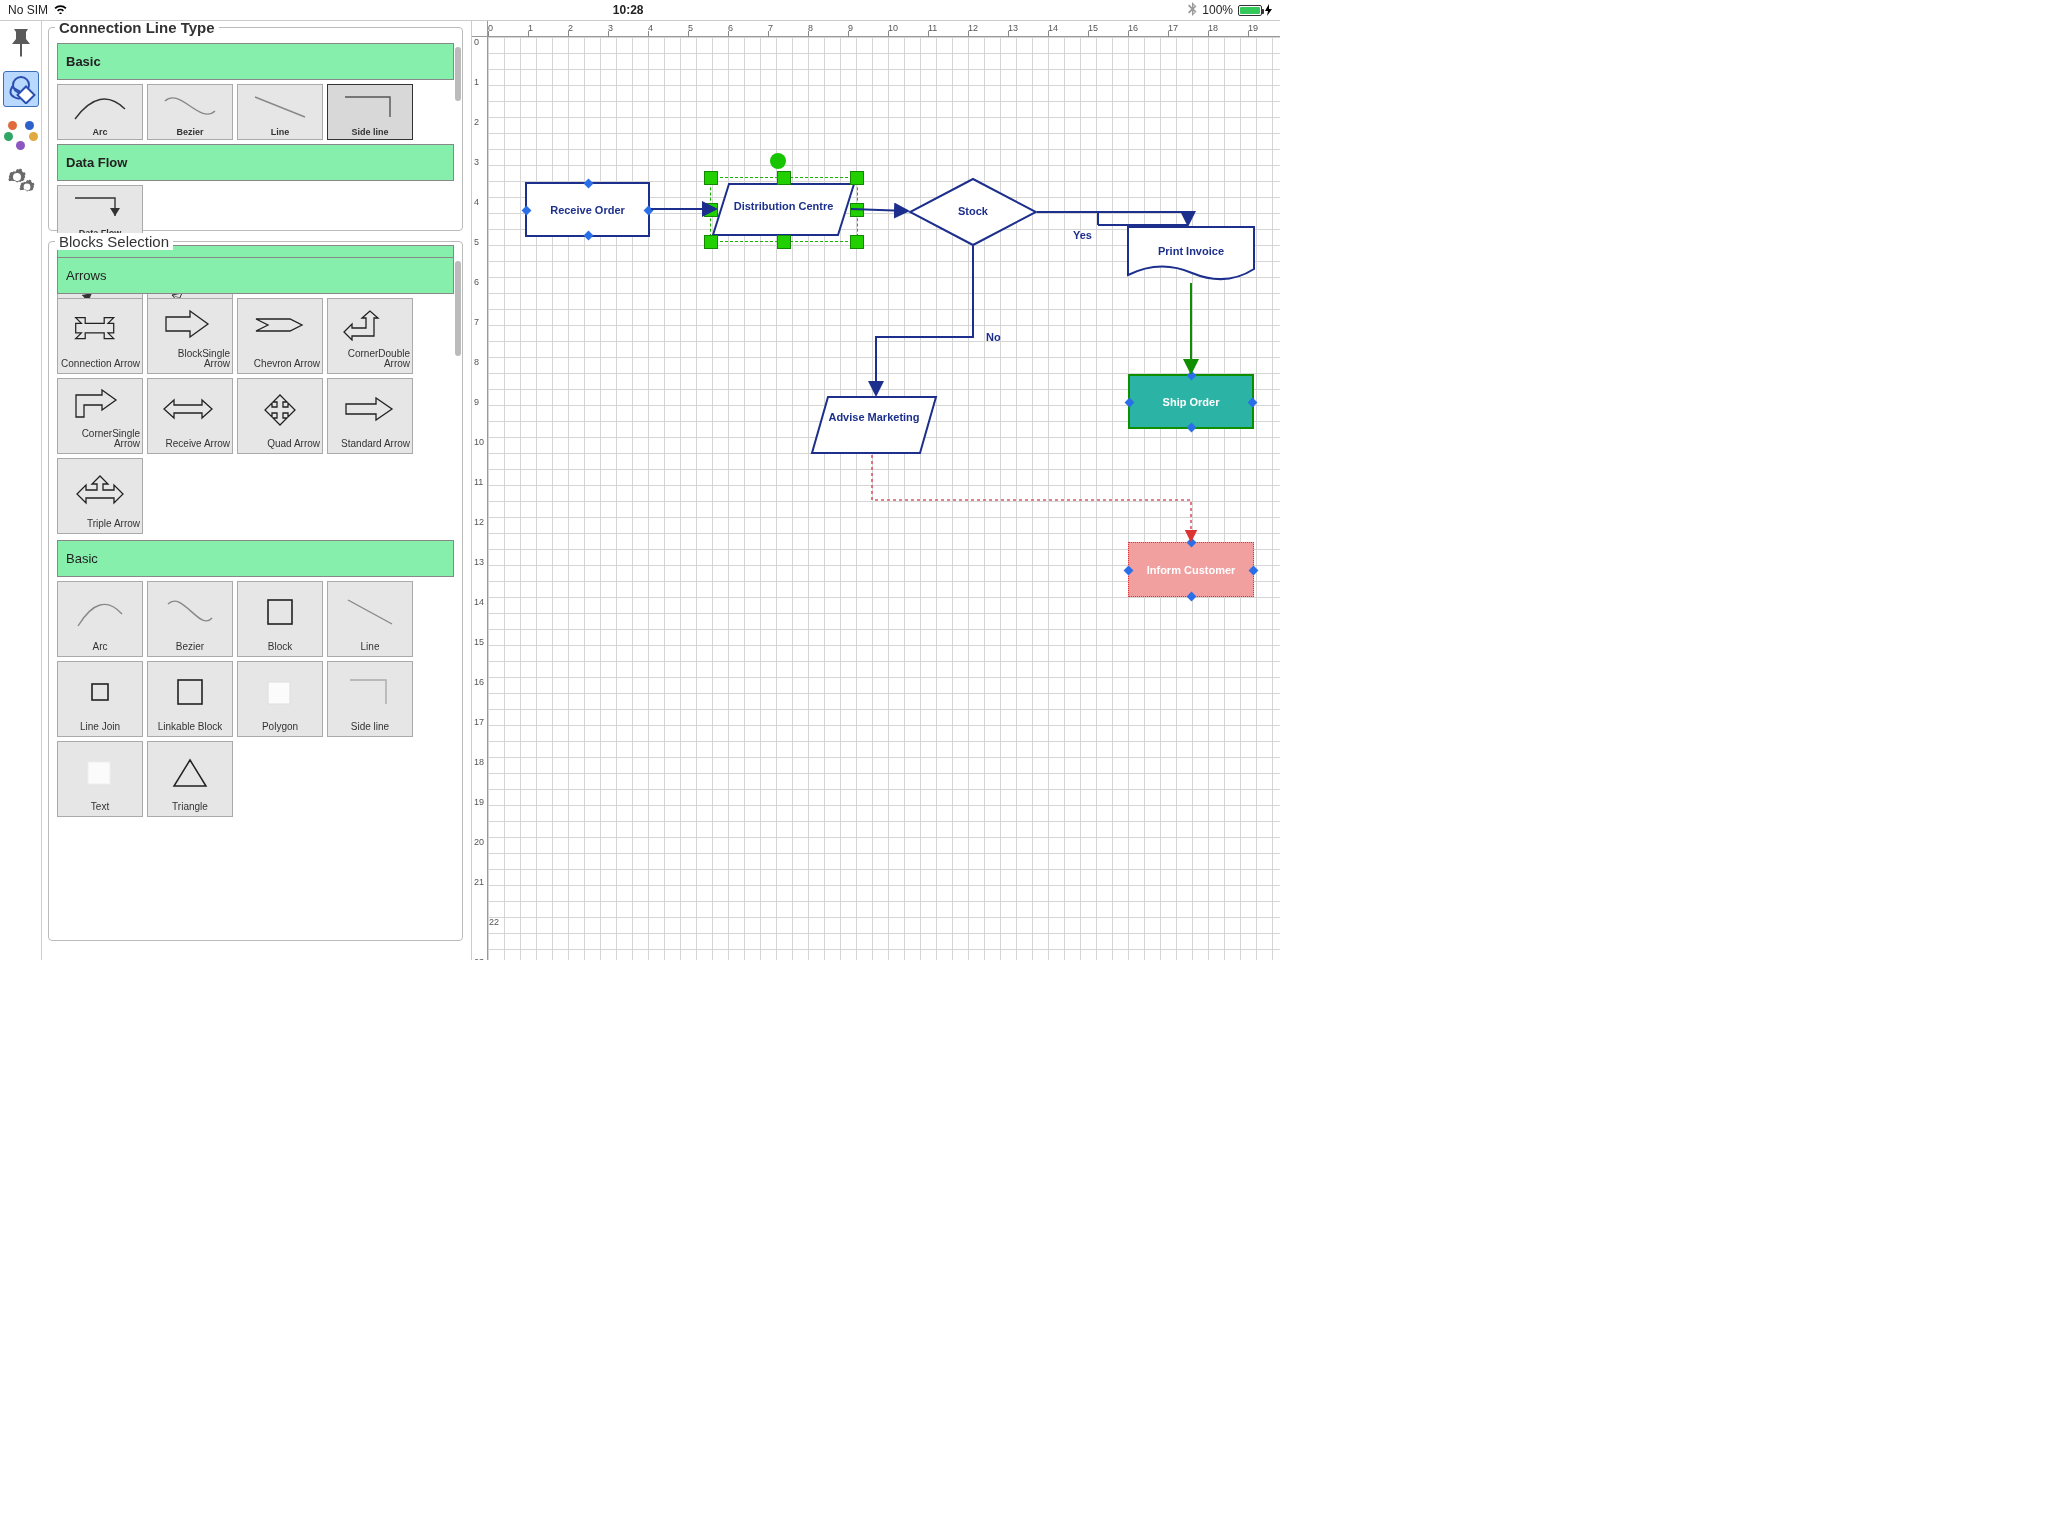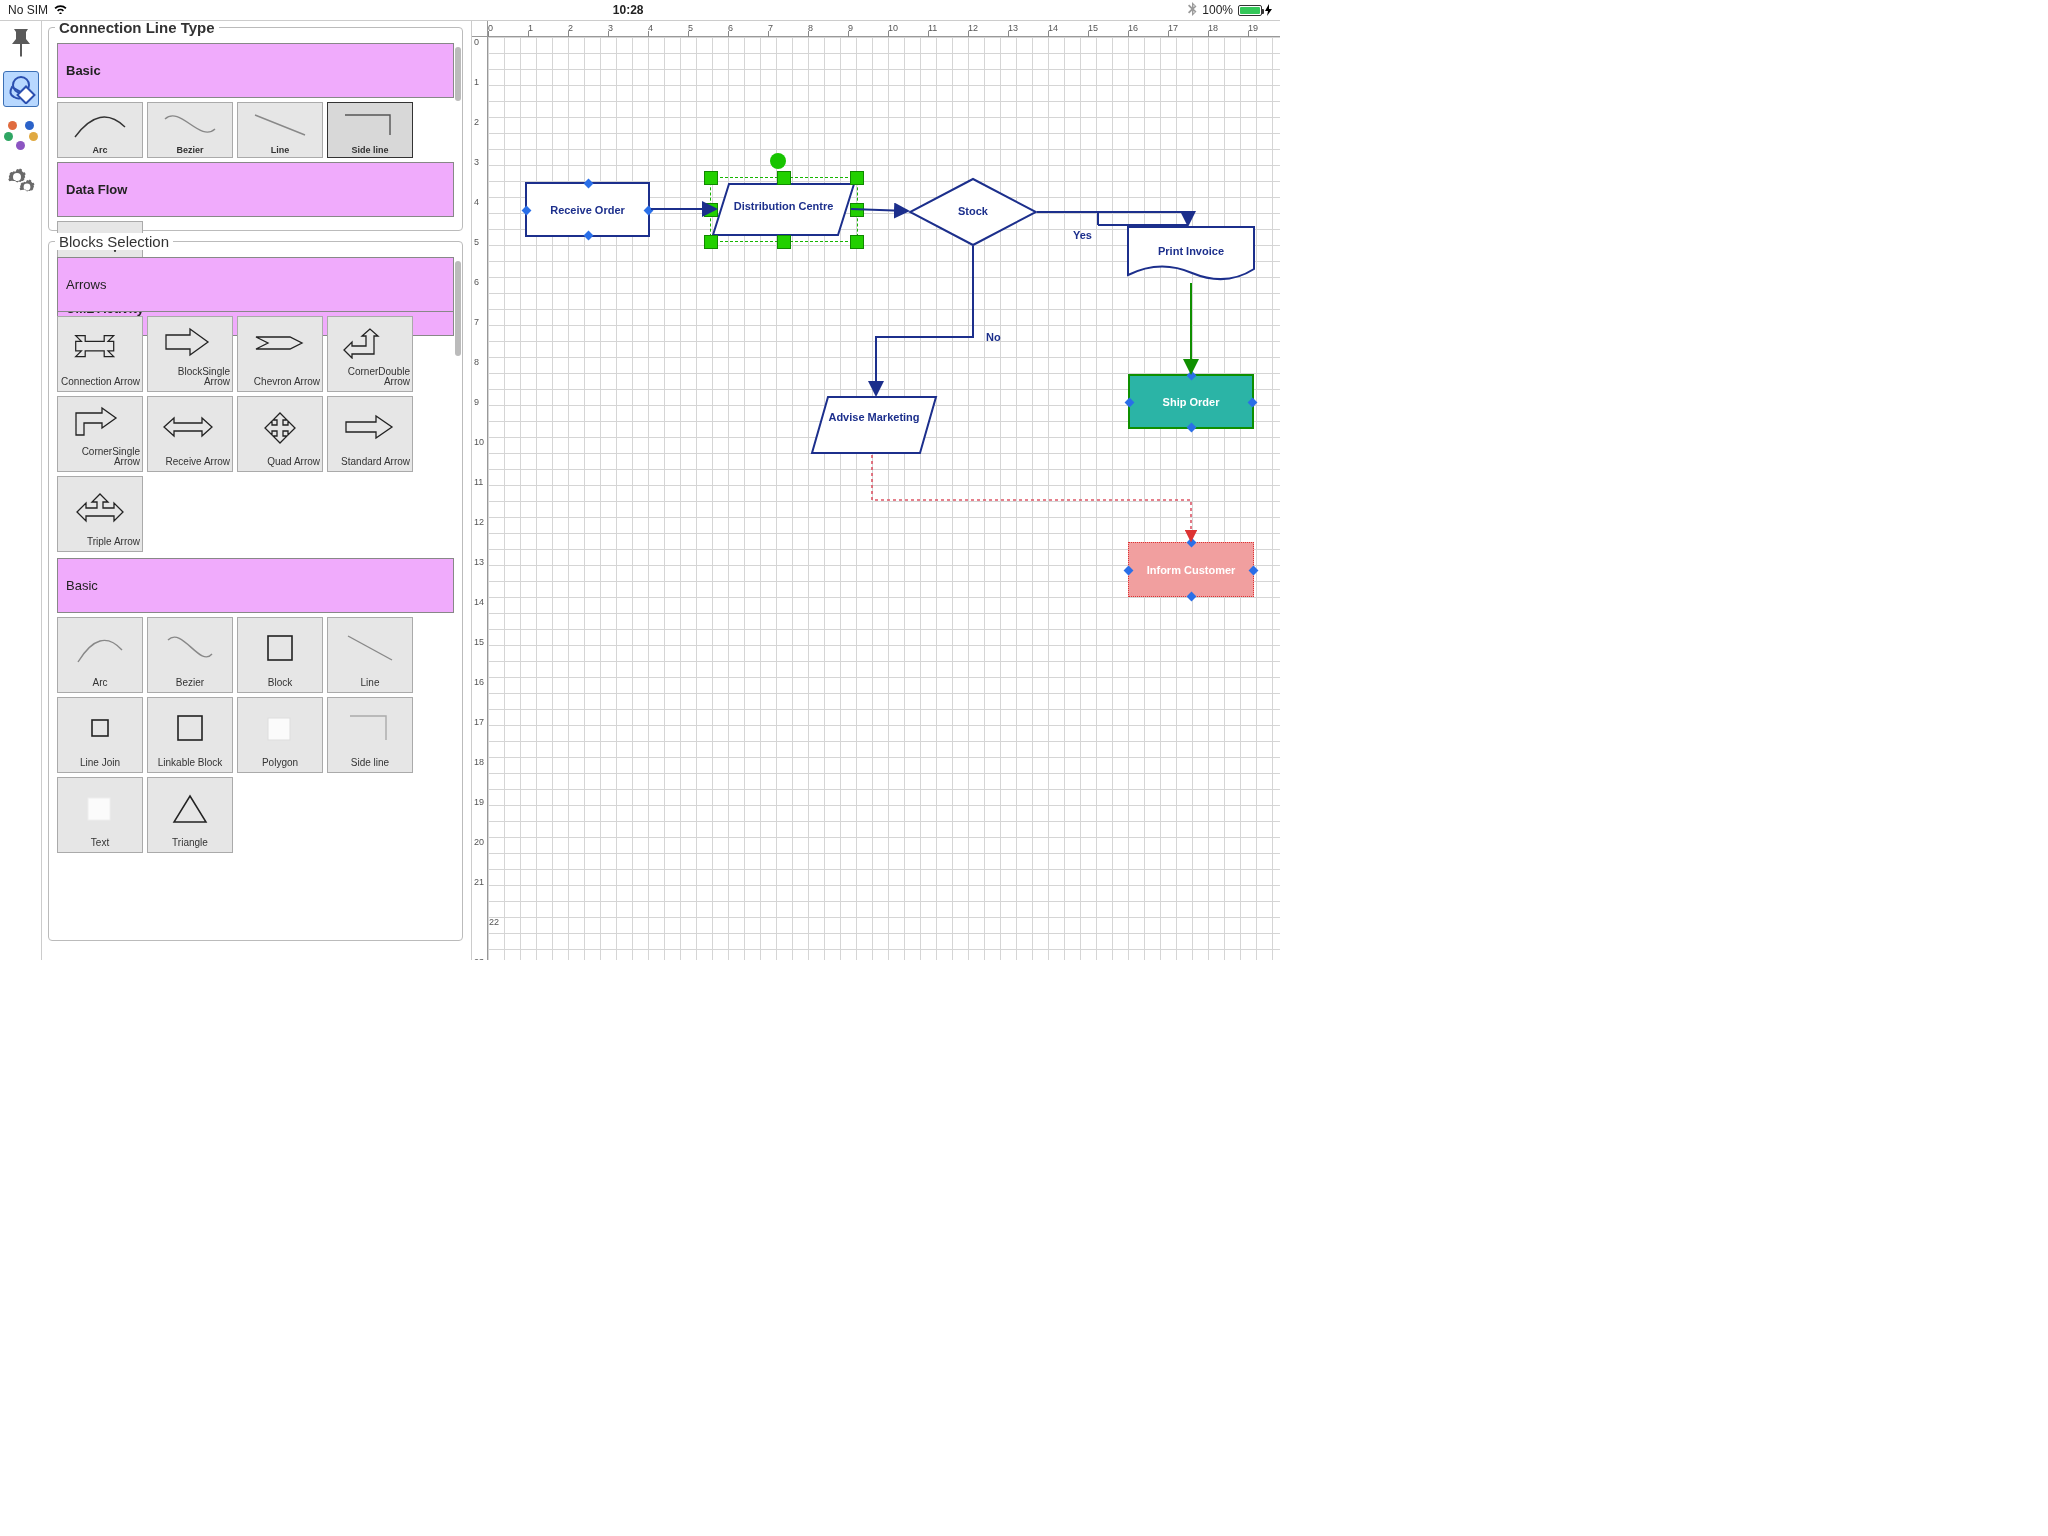--- a/index.html
+++ b/index.html
@@ -20,21 +20,21 @@
 .tool-btn { width:36px; height:36px; display:flex; align-items:center; justify-content:center; border-radius:3px; }
 .tool-btn.selected { background:#b8d8ff; border:1px solid #3b6fb5; }
 .color-cluster { width:34px; height:34px; position:relative; }
 .color-dot { width:9px; height:9px; border-radius:50%; position:absolute; }
 
 
 .palette { width:430px; background:#fff; border-right:1px solid #ccc; padding:6px 8px 0 6px; overflow:hidden; }
 .panel { border:1px solid #bbb; border-radius:4px; margin-bottom:10px; padding:0; position:relative; }
 .panel-legend { position:relative; top:-9px; left:6px; background:#fff; padding:0 4px; font-size:15px; color:#333; display:inline-block; }
 .panel-body { padding:0 8px 8px 8px; margin-top:-6px; position:relative; }
-.section-header { background:#f0abfc; color:#222; font-size:13px; padding:19px 8px; border:1px solid #888; margin:4px 0 4px 0; }
+.section-header { background:#86efac; color:#222; font-size:13px; padding:10px 8px; border:1px solid #888; margin:4px 0 4px 0; }
 .tile-row { display:flex; gap:4px; flex-wrap:wrap; }
 .tile { width:86px; height:56px; background:#e6e6e6; border:1px solid #aaa; display:flex; flex-direction:column; align-items:center; justify-content:flex-end; padding-bottom:2px; position:relative; }
 .tile.selected { border:1px solid #333; background:#d8d8d8; }
 .tile-label { font-size:9px; color:#333; text-align:right; line-height:1; }
 .tile-canvas { flex:1; width:100%; display:flex; align-items:center; justify-content:center; }
 .tile.tall { height:76px; }
 .tile.tall .tile-label { font-size:10px; padding-bottom:2px; }
 .vscroll { position:absolute; right:1px; top:4px; width:6px; background:#bbb; border-radius:3px; }
 
 

